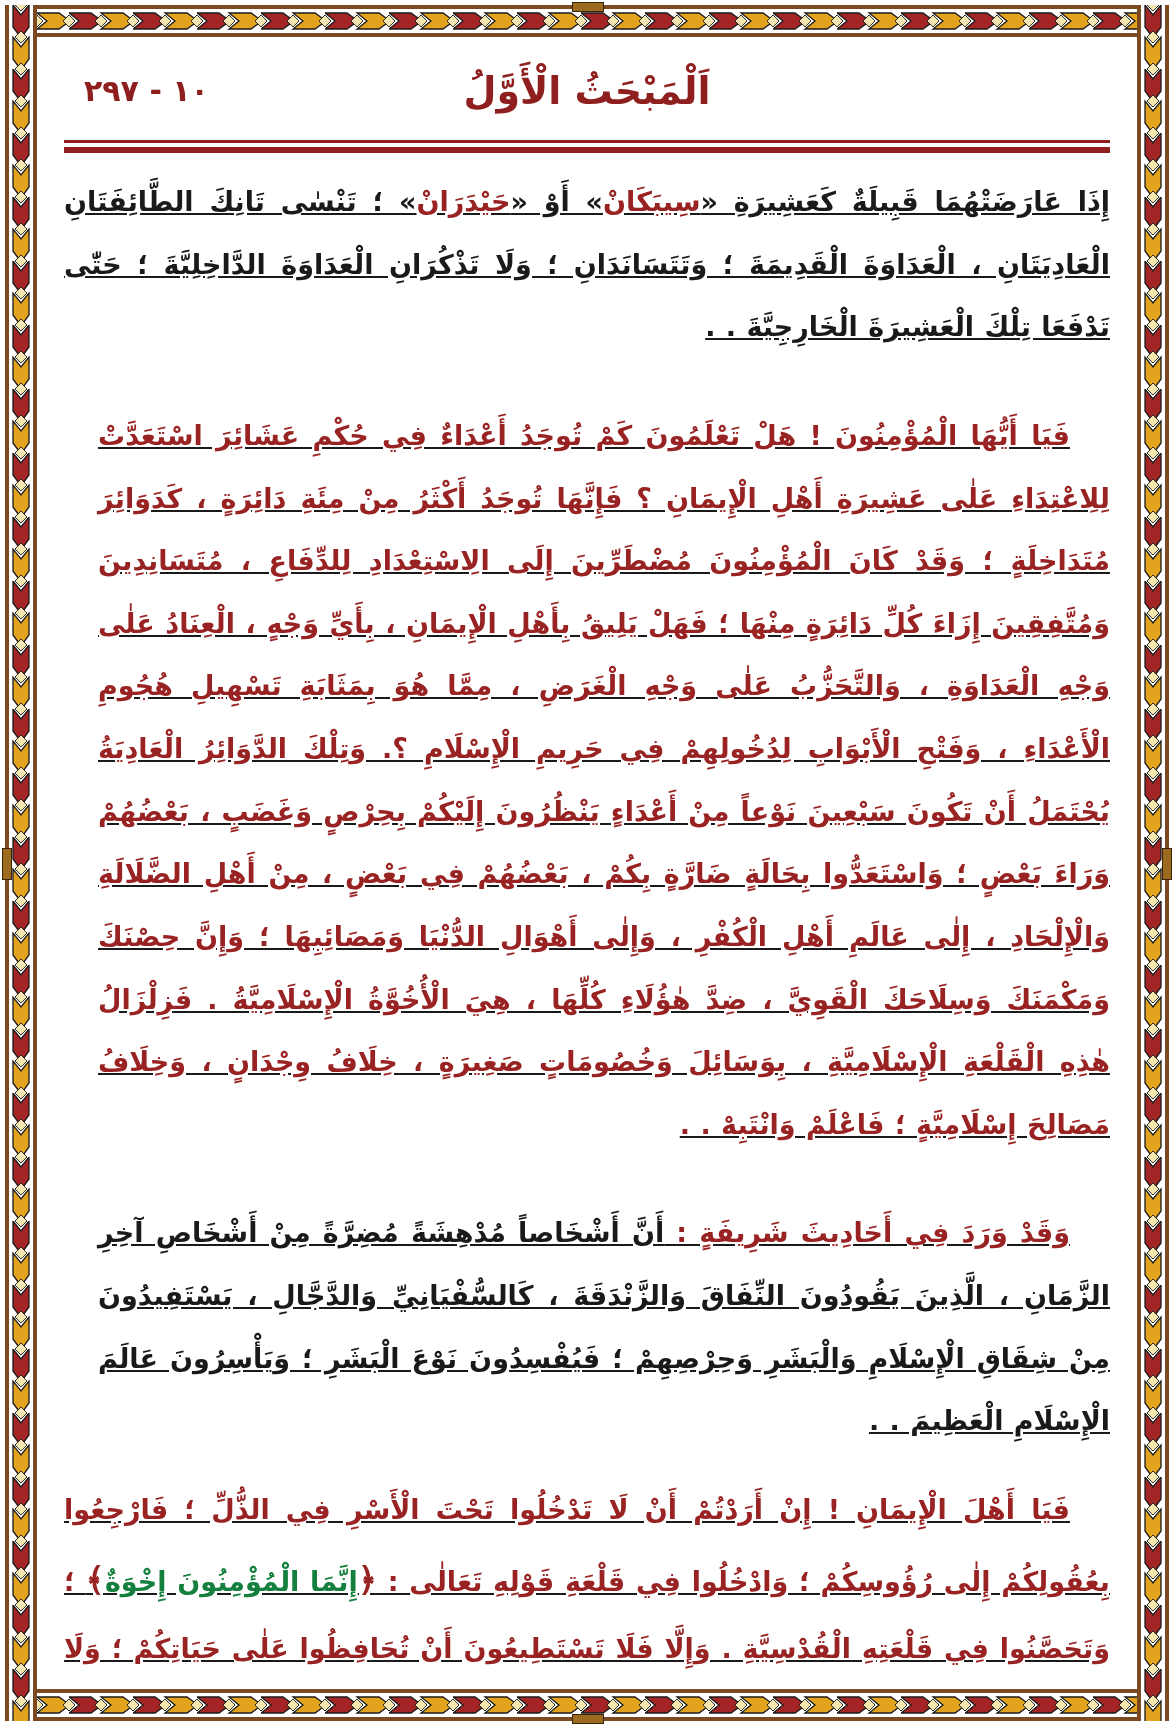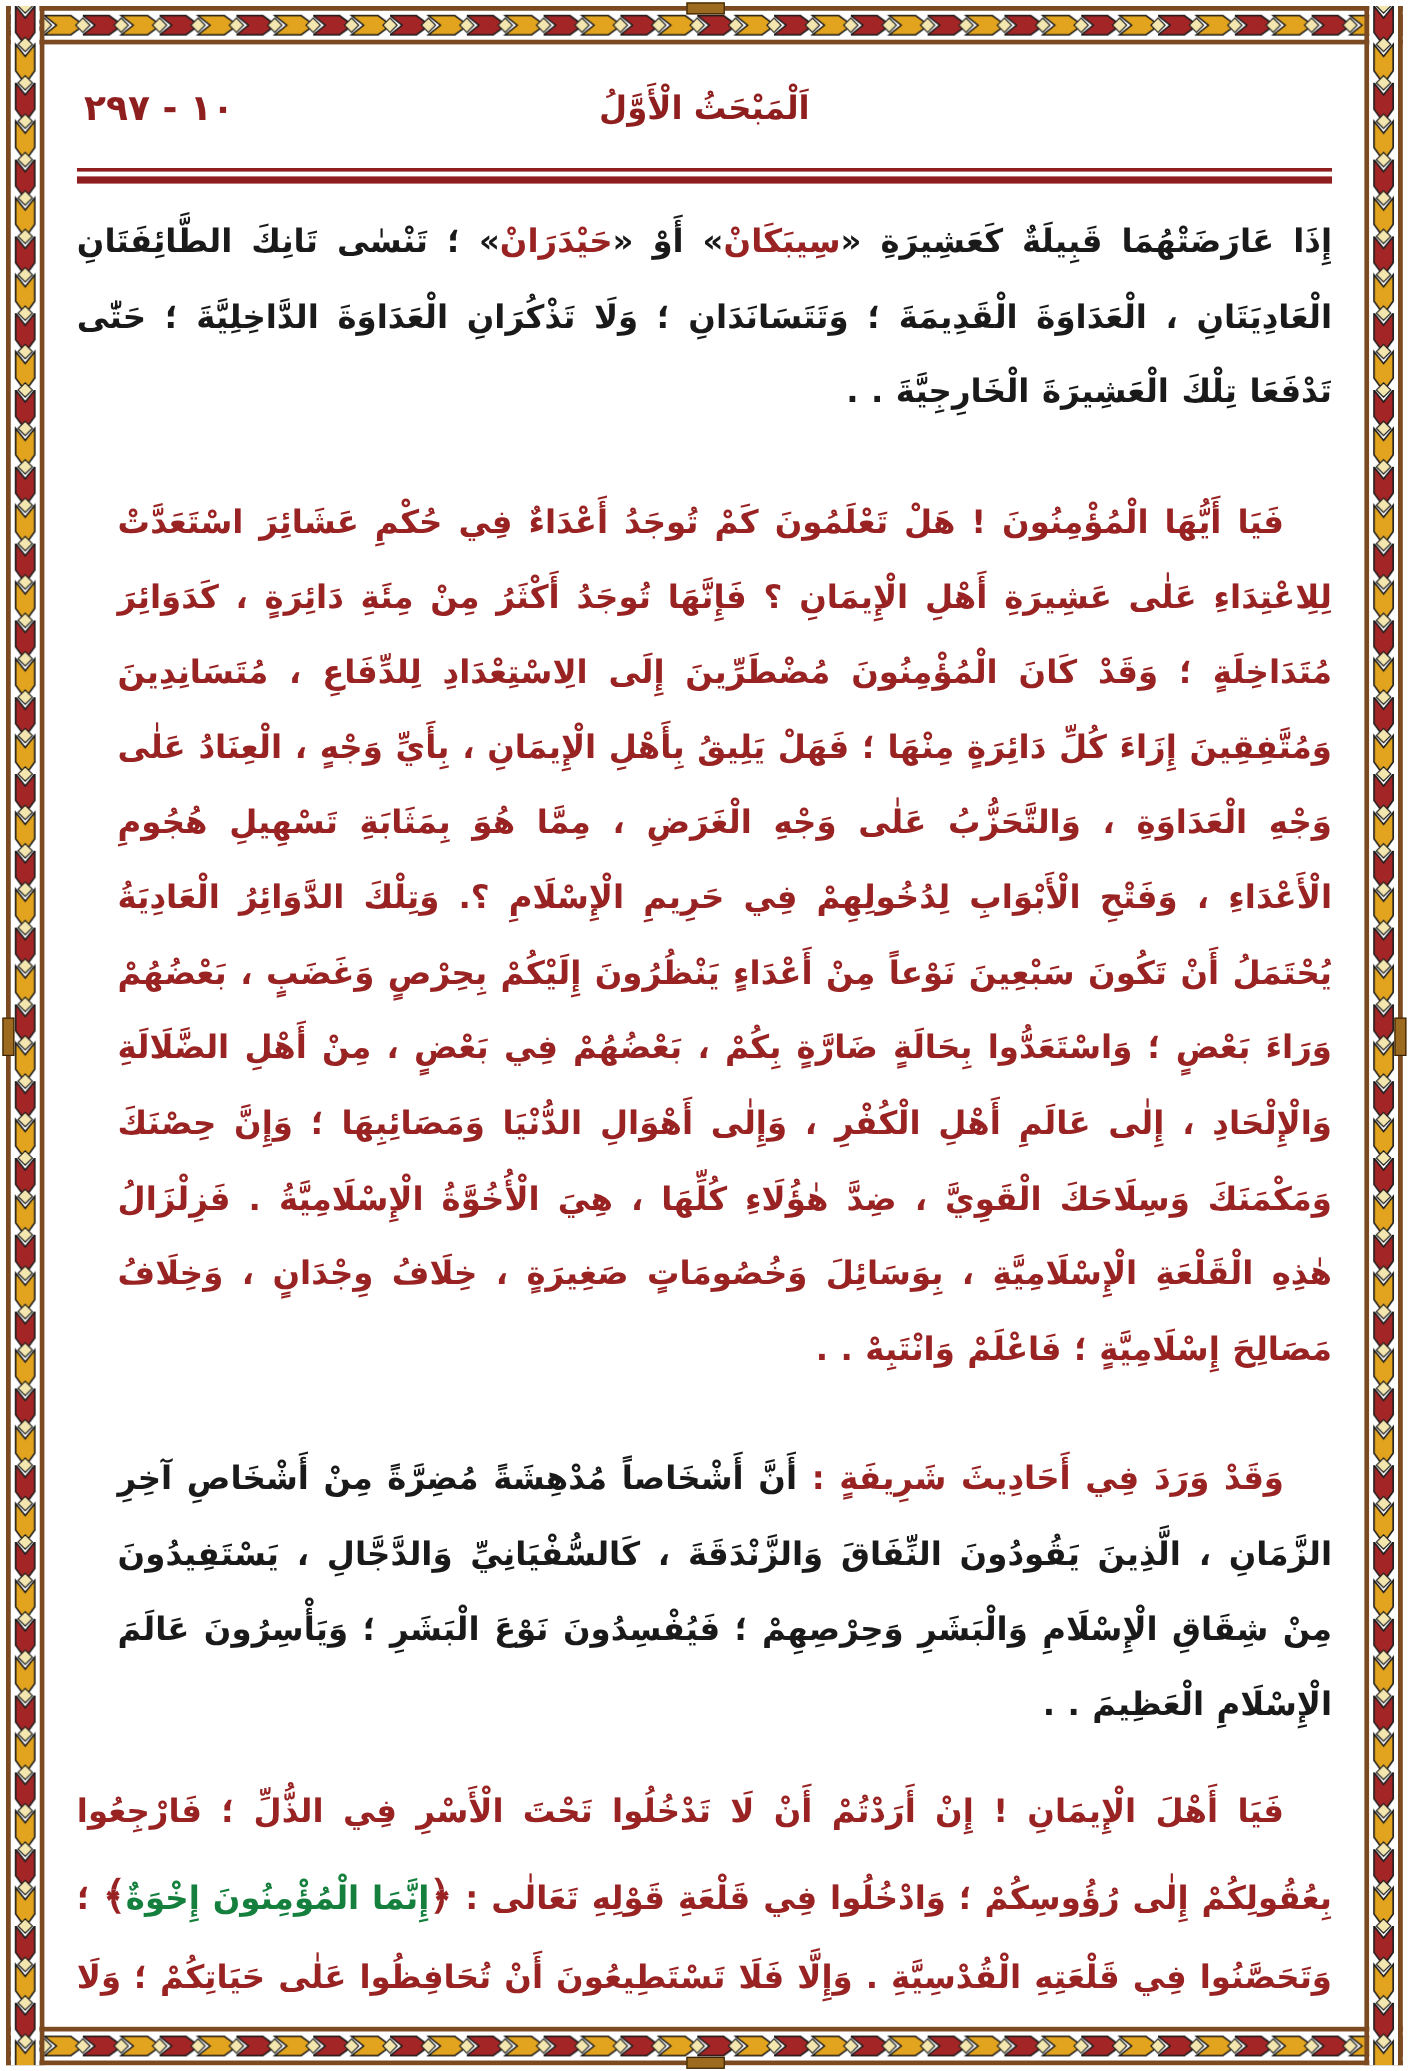--- a/index.html
+++ b/index.html
@@ -34,45 +34,46 @@
   
   .content{
     position:absolute;
     top:52px;right:64px;left:64px;bottom:46px;
     direction:rtl;
     overflow:hidden;
   }
   .hdr{position:relative;height:78px;}
   .page-title{
     text-align:center;
-    font-size:27px;font-weight:bold;
+    font-size:38px;font-weight:bold;
     color:#8f1f1f;
     line-height:78px;
   }
   .page-number{
-    position:absolute;left:6px;top:0;
+    position:absolute;left:20px;top:0;
     font-size:30px;font-weight:bold;
     color:#8f1f1f;
     line-height:78px;
   }
   .hdr-rule{
     height:4px;
     border-top:3px solid #8f1f1f;
     border-bottom:6px solid #8f1f1f;
     margin-top:10px;
   }
   .paras{margin-top:18px;}
   .para{
     margin:0;
     font-size:27px;
     font-weight:bold;
     line-height:2.32;
     text-align:justify;
     color:#1a1a1a;
     word-spacing:1px;
+    text-decoration:underline;
   }
   .para.indent{text-indent:40px;}
   .para + .para{margin-top:26px;}
   .para.gap-lg{margin-top:46px;margin-left:34px;}
   .seg-black{color:#1a1a1a;}
   .seg-red{color:#992323;}
   .seg-blue{color:#15803d;}
   .seg-bracket{color:#992323;font-size:33px;}
 </style>
 </head>

